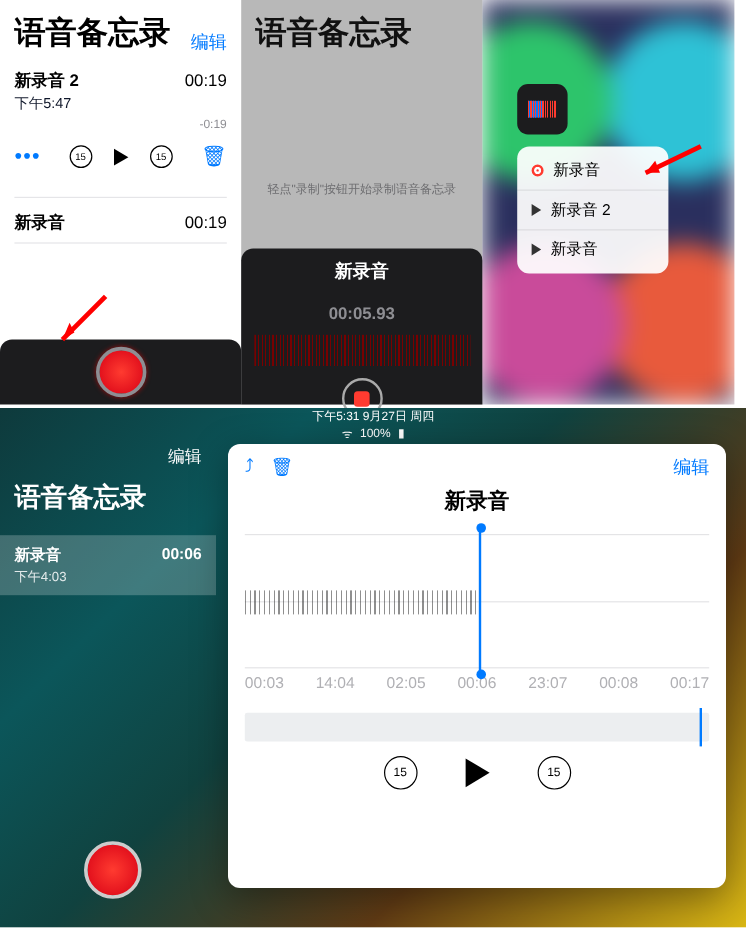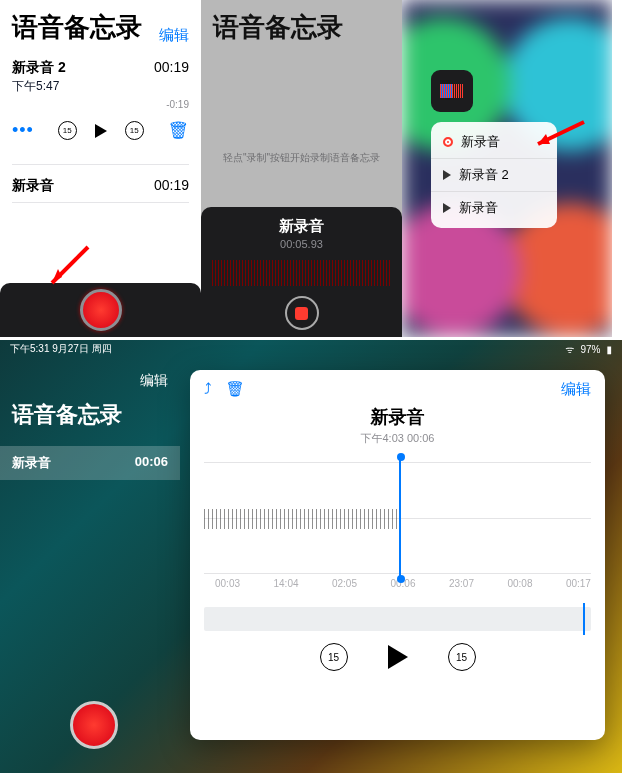--- a/index.html
+++ b/index.html
@@ -25,21 +25,21 @@
   .p1-rec { position:absolute; left:0; bottom:0; width:201px; height:54px; background:#1c1c1e; border-radius:10px 10px 0 0; display:flex; align-items:center; justify-content:center; }
   .redbtn { width:42px; height:42px; border-radius:50%; background:radial-gradient(#ff3b30,#d70015); border:3px solid #8e8e93; box-shadow:0 0 4px rgba(255,0,0,.6); }
   .arrow1 { position:absolute; left:38px; top:243px; width:60px; height:50px; pointer-events:none; }
 
   
   .p2 { position:absolute; left:201px; top:0; width:201px; height:337px; background:#b8b8b8; }
   .p2-head { padding:10px 12px 6px; font-size:26px; font-weight:700; color:#111; }
   .p2-hint { text-align:center; font-size:10px; color:#6d6d70; margin-top:100px; }
   .p2-sheet { position:absolute; left:0; bottom:0; width:201px; height:130px; background:#1c1c1e; border-radius:10px 10px 0 0; color:#fff; text-align:center; padding-top:10px; }
   .p2-sheet .t { font-size:15px; font-weight:600; }
-  .p2-sheet .tm { font-size:11px; color:#8e8e93; margin-top:2px; }
+  .p2-sheet .tm { font-size:14px; color:#8e8e93; margin-top:17px;font-weight:bold; }
   .p2-wave { margin:10px auto 0; width:180px; height:26px; background:repeating-linear-gradient(90deg,#7a1410 0 1px,transparent 1px 3px); filter:contrast(1.2); }
   .p2-stop { margin:10px auto 0; width:34px; height:34px; border:2px solid #aaa; border-radius:50%; display:flex; align-items:center; justify-content:center; }
   .p2-stop div { width:13px; height:13px; background:#ff3b30; border-radius:3px; }
 
   
   .p3 { position:absolute; left:402px; top:0; width:210px; height:337px; overflow:hidden; }
   .p3-bg { position:absolute; inset:0; background:
     radial-gradient(120px 120px at 20% 25%, #2dc46b 0 55%, transparent 56%),
     radial-gradient(120px 120px at 80% 25%, #2ec2d6 0 55%, transparent 56%),
     radial-gradient(120px 120px at 25% 80%, #c94b9a 0 55%, transparent 56%),
@@ -49,21 +49,21 @@
   .p3-icon-wave { width:24px; height:14px; background:repeating-linear-gradient(90deg,#ff3b30 0 1px,transparent 1px 2px),linear-gradient(90deg,#007aff 50%,transparent 50%); }
   .p3-menu { position:absolute; left:29px; top:122px; width:126px; background:rgba(255,255,255,.93); border-radius:10px; padding:4px 0; font-size:13px; }
   .p3-item { display:flex; align-items:center; gap:8px; padding:7px 12px; border-bottom:1px solid rgba(0,0,0,.08);}
   .p3-item:last-child { border-bottom:none; }
   .p3-item .recdot { width:10px;height:10px;border:2px solid #ff3b30;border-radius:50%; background:#ff3b30; box-shadow:inset 0 0 0 2px #fff; }
   .p3-item .playtri { width:0;height:0;border-left:8px solid #333;border-top:5px solid transparent;border-bottom:5px solid transparent; }
   .arrow3 { position:absolute; left:126px; top:116px; width:60px; height:40px; pointer-events:none; }
 
   
   .p4 { position:absolute; left:0; top:340px; width:622px; height:433px; background:linear-gradient(135deg,#0e3a3c 0%,#0b565a 25%,#10423f 45%,#5f3a14 70%,#d9b714 100%); }
-  .p4-status { height:18px; display:flex; justify-content:space-between; align-items:center; padding:0 10px; font-size:10px; color:#fff; }
+  .p4-status { height:18px; display:flex; justify-content:space-between; align-items:center; padding:0 10px; font-size:10px; color:#fff;flex-direction:column; }
   .p4-status .r { display:flex; gap:6px; align-items:center; }
 
   .p4-side { position:absolute; left:0; top:18px; width:180px; padding:14px 12px; color:#fff; }
   .p4-side .edit { text-align:right; font-size:14px; }
   .p4-side h2 { font-size:22px; font-weight:700; margin-top:10px; }
   .p4-srow { background:rgba(255,255,255,.22); margin:16px -12px 0; padding:8px 12px; }
   .p4-srow .line1 { display:flex; justify-content:space-between; font-size:13px; font-weight:600; }
   .p4-srow .sub { font-size:11px; opacity:.85; margin-top:1px; }
 
   .p4-recbtn { position:absolute; left:70px; bottom:24px; width:48px; height:48px; border-radius:50%; background:radial-gradient(#ff3b30,#d70015); border:3px solid #ccc; }
@@ -73,21 +73,21 @@
   .p4-card-top .l { display:flex; gap:14px; }
   .p4-card-title { text-align:center; margin-top:6px; }
   .p4-card-title .t { font-size:18px; font-weight:700; }
   .p4-card-title .s { font-size:11px; color:#8e8e93; margin-top:2px; }
   .p4-wavebig { position:relative; margin-top:16px; height:112px; border-top:1px solid #e4e4e6; border-bottom:1px solid #e4e4e6; }
   .p4-wavebig .mid { position:absolute; top:50%; left:0; right:0; height:1px; background:#e4e4e6; }
   .p4-wavebig .wf { position:absolute; left:0; top:46px; height:20px; width:195px; background:repeating-linear-gradient(90deg,#333 0 1px,transparent 1px 4px); opacity:.55;}
   .p4-wavebig .cursor { position:absolute; left:195px; top:-6px; bottom:-6px; width:0; border-left:2px solid #007aff; }
   .p4-wavebig .cursor::before,.p4-wavebig .cursor::after { content:""; position:absolute; left:-4px; width:8px; height:8px; background:#007aff; border-radius:50%; }
   .p4-wavebig .cursor::before { top:-4px;} .p4-wavebig .cursor::after { bottom:-4px;}
-  .p4-ticks { display:flex; justify-content:space-between; font-size:10px; color:#b0b0b4; padding-top:4px;margin-left:11px; }
+  .p4-ticks { display:flex; justify-content:space-between; font-size:13px; color:#b0b0b4; padding-top:4px; }
   .p4-mini { margin-top:18px; height:24px; background:#eceef0; border-radius:2px; position:relative; }
   .p4-mini .cur { position:absolute; right:6px; top:-4px; bottom:-4px; width:2px; background:#007aff; }
   .p4-time { text-align:center; font-size:26px; font-weight:300; margin-top:12px; font-variant-numeric:tabular-nums; }
   .p4-trans { display:flex; justify-content:center; gap:40px; align-items:center; margin-top:12px; }
   .p4-trans .cir { width:28px;height:28px;border:1.8px solid #000;border-radius:50%; display:flex; align-items:center; justify-content:center; font-size:10px;}
   .p4-trans .play { width:0;height:0;border-left:20px solid #000;border-top:12px solid transparent;border-bottom:12px solid transparent; }
 
   svg.arrow { overflow:visible; }
   svg.arrow line { stroke:#ff0000; stroke-width:4; }
   svg.arrow polygon { fill:#ff0000; }
@@ -176,49 +176,49 @@
     <line x1="56" y1="6" x2="10" y2="28"></line>
       <polygon points="10,28 22,28 18,18"></polygon>
   </svg>
 </div>
 
 <div class="p4">
   <div class="p4-status">
     <span>下午5:31  9月27日 周四</span>
     <span class="r">
       <span>ᯤ</span>
-      <span>97%</span>
+      <span>100%</span>
       <span>▮</span>
     </span>
   </div>
 
   <div class="p4-side">
     <div class="edit">编辑</div>
     <h2>语音备忘录</h2>
     <div class="p4-srow">
       <div class="line1">
         <span>新录音</span>
         <span>00:06</span>
       </div>
+      <div class="sub">下午4:03</div>
     </div>
   </div>
 
   <div class="p4-recbtn"></div>
 
   <div class="p4-card">
     <div class="p4-card-top">
       <div class="l">
         <span>⤴︎</span>
         <span>🗑</span>
       </div>
       <span>编辑</span>
     </div>
     <div class="p4-card-title">
       <div class="t">新录音</div>
-      <div class="s">下午4:03  00:06</div>
     </div>
     <div class="p4-wavebig">
       <div class="mid"></div>
         <div class="wf"></div>
         <div class="cursor"></div>
     </div>
     <div class="p4-ticks">
       <span>00:03</span>
         <span>14:04</span>
         <span>02:05</span>

